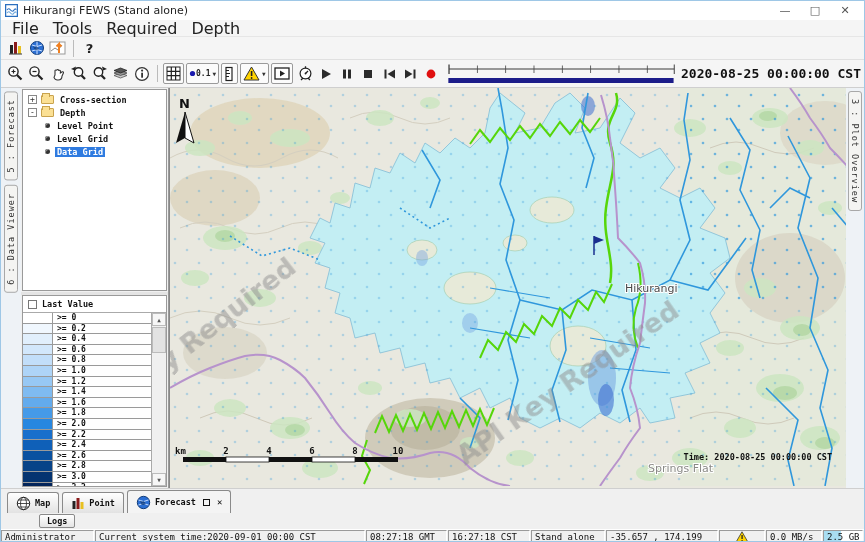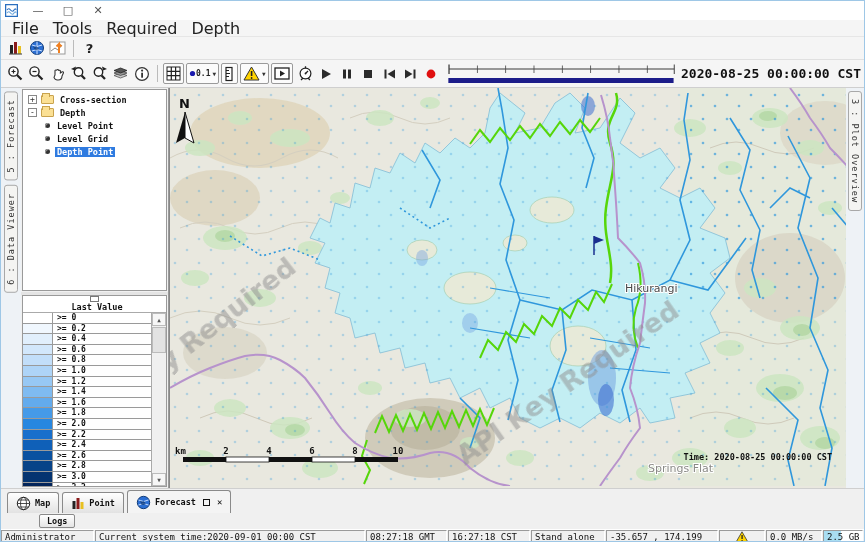--- a/index.html
+++ b/index.html
@@ -40,21 +40,21 @@
   .tree-panel{ height:202px; background:#fff; border:1px solid #9a9a9a; margin:1px; overflow:hidden; padding-top:3px; }
   .tree-row{ display:flex; align-items:center; height:13px; font-size:8.5px; font-weight:bold; white-space:nowrap; }
   .expander{ width:9px; height:9px; border:1px solid #888; background:#fff; font-size:8px; line-height:7px; text-align:center; margin-left:5px; color:#333; font-weight:normal; }
   .folder{ width:13px; height:9px; background:#fbe094; border:1px solid #c9a34e; border-radius:1px; margin:0 4px 0 4px; position:relative; }
   .folder:before{ content:""; position:absolute; top:-3px; left:0; width:6px; height:3px; background:#fbe094; border:1px solid #c9a34e; border-bottom:none; }
   .bullet{ width:5px; height:5px; border-radius:50%; background:#333; margin:0 5px 0 22px; box-shadow:inset 1px 1px 0 #999; }
   .tree-label{ padding:0 2px; }
   .tree-label.selected{ background:#2f7be0; color:#fff; }
   .splitter{ height:3px; background:#e4e4e4; }
   .legend-panel{ flex:1; background:#fff; border:1px solid #9a9a9a; margin:0 1px 1px 1px; display:flex; flex-direction:column; overflow:hidden; }
-  .legend-check-row{ height:16px; display:flex; align-items:center; padding-left:5px;flex-direction:column; }
+  .legend-check-row{ height:16px; display:flex; align-items:center; padding-left:5px; }
   .checkbox{ width:9px; height:9px; border:1px solid #777; background:#fff; margin-right:5px; }
   .legend-check-label{ font-size:8.5px; font-weight:bold; }
   .legend-body{ flex:1; display:flex; border-top:1px solid #aaa; overflow:hidden; }
   .legend-rows{ flex:1; overflow:hidden; }
   .legend-row{ display:flex; height:10.6px; border-bottom:1px solid #9a9a9a; }
   .swatch{ width:30px; border-right:1px solid #9a9a9a; }
   .legend-label{ flex:1; font-size:8px; font-weight:bold; padding-left:4px; line-height:10px; }
   .legend-scroll{ width:15px; background:#f0f0f0; border-left:1px solid #aaa; display:flex; flex-direction:column; }
   .scroll-btn{ height:13px; border:1px solid #bbb; background:#f6f6f6; font-size:6px; color:#555; text-align:center; line-height:12px; }
   .scroll-thumb{ height:26px; border:1px solid #bbb; background:#e2e2e2; margin-top:1px; }
@@ -81,20 +81,21 @@
 <body>
 
 <div class="window">
 
   <div class="titlebar">
     <svg class="fews-logo" viewBox="0 0 13 13">
       <rect x="0.5" y="0.5" width="12" height="12" fill="#ffffff" stroke="#2a6fbf" stroke-width="1.5"></rect>
       <path d="M2 6 q1.5,-2.5 3.5,0 t3.5,0 t2,0" fill="none" stroke="#2a6fbf" stroke-width="1.2"></path>
       <path d="M2 9 q1.5,-2.5 3.5,0 t3.5,0 t2,0" fill="none" stroke="#6fa8dc" stroke-width="1.2"></path>
     </svg>
+    <span class="title-text">Hikurangi FEWS  (Stand alone)</span>
     <div class="win-controls">
       <span class="win-btn">—</span>
       <span class="win-btn">□</span>
       <span class="win-btn">✕</span>
     </div>
   </div>
 
   <div class="menubar">
     <span class="menu-item">File</span>
     <span class="menu-item">Tools</span>
@@ -296,21 +297,21 @@
         <div class="tree-row">
           <span class="bullet"></span>
           <span class="tree-label">Level Point</span>
         </div>
         <div class="tree-row">
           <span class="bullet"></span>
           <span class="tree-label">Level Grid</span>
         </div>
         <div class="tree-row">
           <span class="bullet"></span>
-          <span class="tree-label selected">Depth Point</span>
+          <span class="tree-label selected">Data Grid</span>
         </div>
       </div>
       <div class="splitter"></div>
       <div class="legend-panel">
         <div class="legend-check-row">
           <span class="checkbox"></span>
           <span class="legend-check-label">Last Value</span>
         </div>
         <div class="legend-body">
           <div class="legend-rows">

